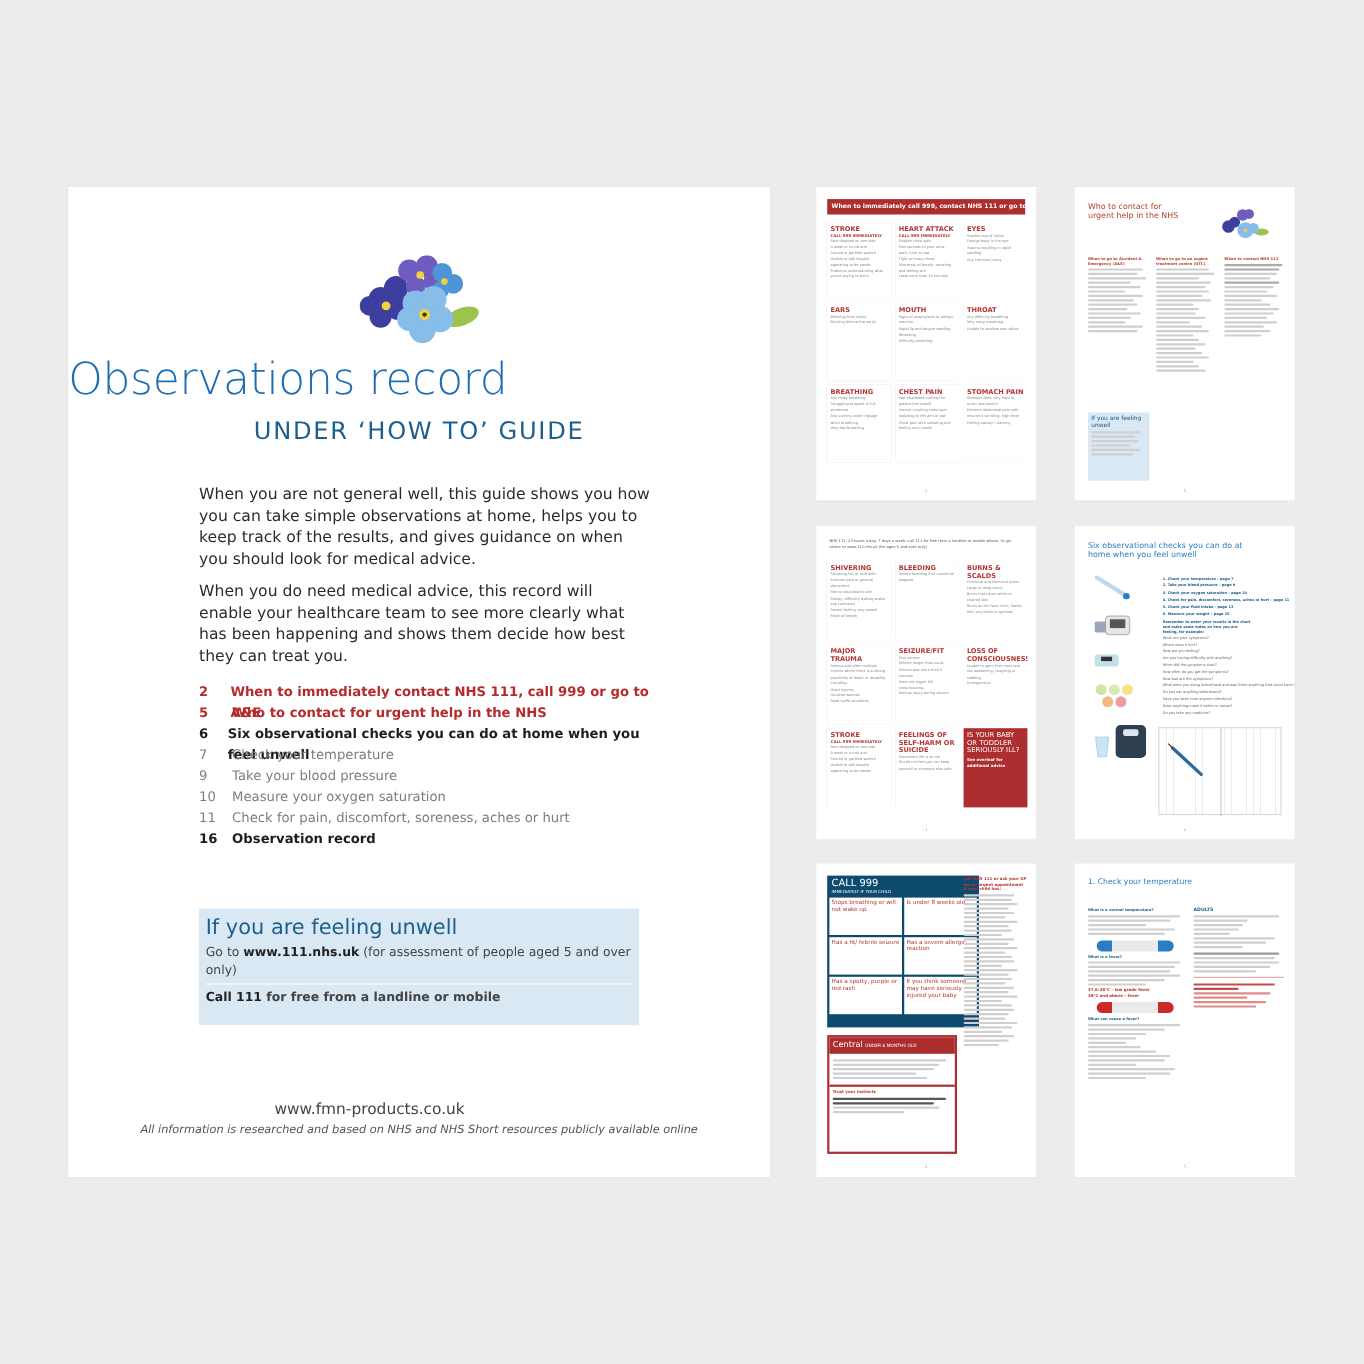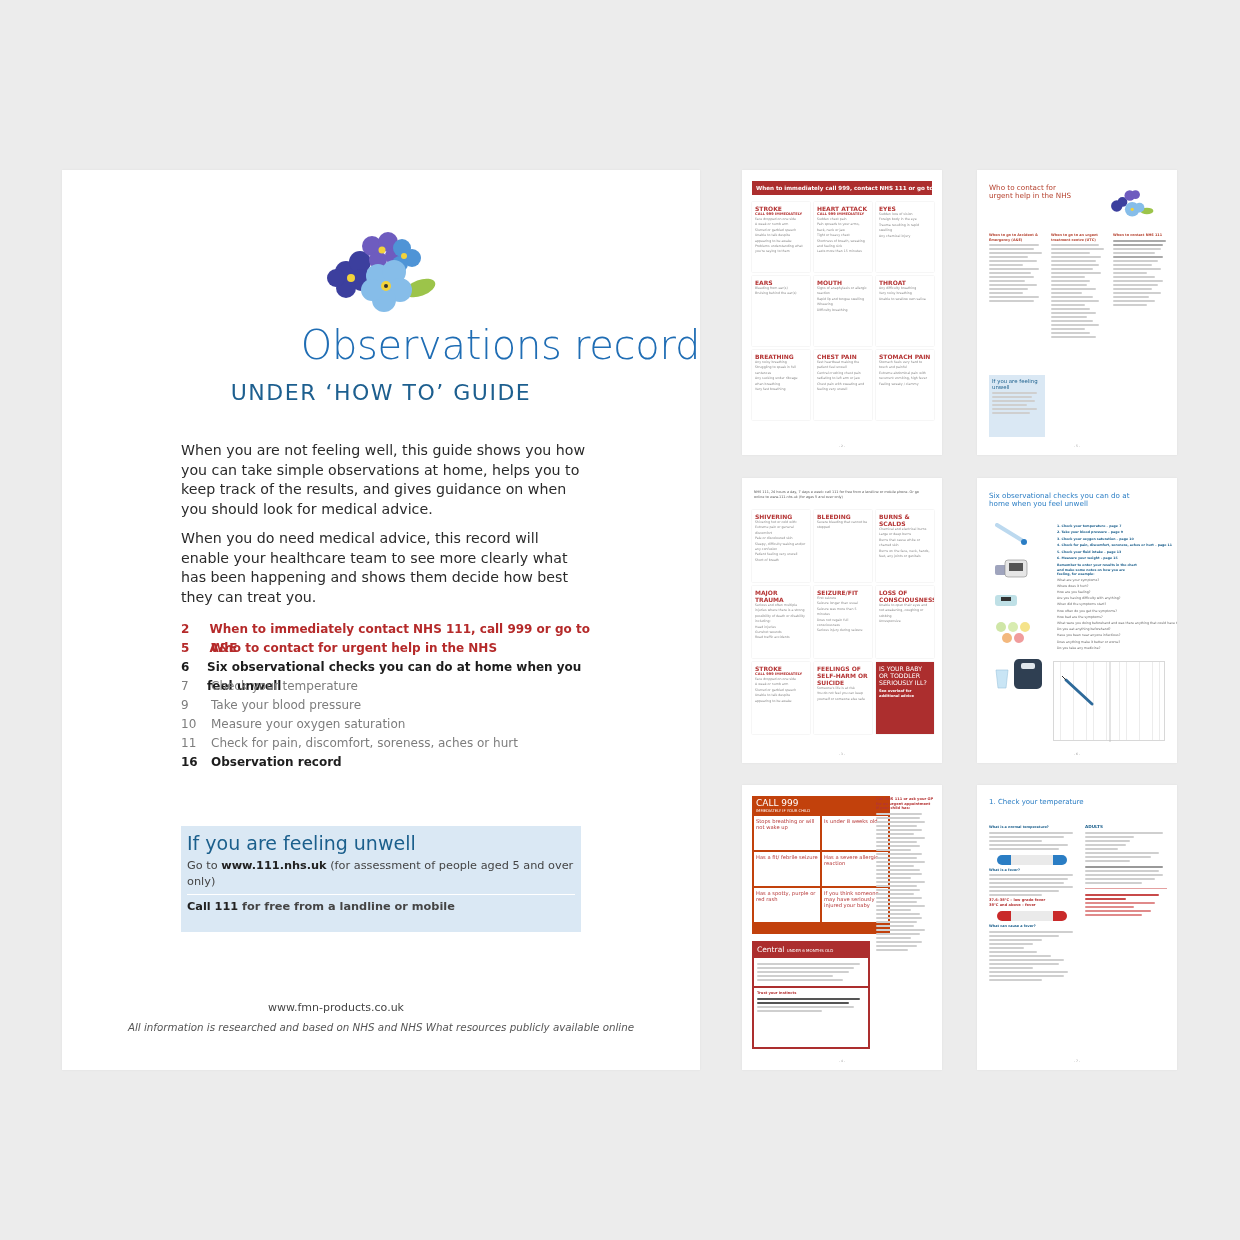--- a/index.html
+++ b/index.html
@@ -4,21 +4,21 @@
 <style>
   * { box-sizing: border-box; margin: 0; padding: 0; }
   html, body { width: 1240px; height: 1240px; background: #ececec; overflow: hidden; }
   body { position: relative; font-family: "DejaVu Sans", sans-serif; color: #333; }
 
   .page { position: absolute; background: #fff; box-shadow: 0 0 2px rgba(0,0,0,0.06); }
 
   
   #cover { left: 62px; top: 170px; width: 638px; height: 900px; }
   .flower { position: absolute; left: 322px; top: 232px; width: 118px; height: 88px; }
-  .cover-title { position: absolute; left: 62px; width: 638px; top: 322px; text-align: right;
+  .cover-title { position: absolute; left: 62px; width: 638px; top: 322px; text-align: left;
     font-family: "DejaVu Sans", sans-serif; font-weight: 300; font-size: 40px; color: #1f6db4; letter-spacing: -0.3px; }
   .cover-sub { position: absolute; left: 62px; width: 638px; top: 380px; text-align: center;
     font-size: 22px; letter-spacing: 1.5px; color: #1d5f8f; }
   .intro { position: absolute; left: 181px; width: 410px; font-size: 14.2px; line-height: 19.5px; color: #2a2a2a; }
   #intro1 { top: 441px; }
   #intro2 { top: 529px; }
 
   .toc { position: absolute; left: 181px; top: 620px; width: 420px; }
   .toc-row { display: flex; height: 19px; font-size: 12px; line-height: 19px; }
   .toc-num { width: 30px; }
@@ -27,21 +27,21 @@
   .toc-row.grey { color: #7d7d7d; }
   .toc-row.dark .toc-label { font-weight: 600; }
 
   .unwell-box { position: absolute; left: 181px; top: 826px; width: 400px; height: 106px; background: #dae8f4; padding: 6px 6px 0 6px; }
   .unwell-title { font-size: 19px; color: #1b5f8c; line-height: 22px; }
   .unwell-sub { font-size: 11.6px; color: #222; line-height: 16px; border-bottom: 1px solid #fff; padding-bottom: 3px; }
   .unwell-line { font-size: 11.3px; color: #444; line-height: 16px; padding: 4px 0; border-bottom: 1px solid #fff; }
   .unwell-line:last-child { border-bottom: none; font-weight: bold; }
   .unwell-line b { color: #222; }
 
-  .site-url { position: absolute; left: 62px; width: 548px; top: 1001px; text-align: center; font-size: 11px; color: #444; }
+  .site-url { position: absolute; left: 62px; width: 548px; top: 1001px; text-align: center; font-size: 14px; color: #444; }
   .disclaimer { position: absolute; left: 62px; width: 638px; top: 1021px; text-align: center; font-size: 10.3px; color: #555; font-style: italic; }
 
   
   .thumb { width: 200px; height: 285px; padding: 0; overflow: hidden; }
   #t1 { left: 742px; top: 170px; }
   #t2 { left: 977px; top: 170px; }
   #t3 { left: 742px; top: 478px; }
   #t4 { left: 977px; top: 478px; }
   #t5 { left: 742px; top: 785px; }
   #t6 { left: 977px; top: 785px; }
@@ -69,21 +69,21 @@
   .t-unwell-title { font-size: 5.4px; color: #1b5f8c; line-height: 6px; }
 
   .checks { position: absolute; left: 80px; top: 45px; width: 110px; }
   .check-line { font-size: 3.2px; color: #1b5f8c; font-weight: bold; line-height: 6.4px; white-space: nowrap; }
   .q-line { font-size: 3.2px; color: #666; line-height: 6.2px; white-space: nowrap; }
   .icons-col { position: absolute; left: 18px; top: 45px; width: 48px; }
   .ico { margin: 0 auto 10px; }
 
   .chart-mini { position: absolute; left: 76px; top: 183px; width: 112px; height: 80px; border: 0.6px solid #d8d8d8; background: repeating-linear-gradient(90deg, #fff 0 6px, #ececec 6px 6.6px); }
 
-  .call999 { position: absolute; left: 10px; top: 11px; width: 138px; height: 138px; background: #c2410c; padding: 2px; }
+  .call999 { position: absolute; left: 10px; top: 11px; width: 138px; height: 138px; background: #0c4a6e; padding: 2px; }
   .call999-h { color: #fff; font-size: 9px; line-height: 10px; padding-left: 2px; }
   .call999-s { color: #fff; font-size: 3.8px; padding-left: 2px; line-height: 6px; }
   .c-grid { display: grid; grid-template-columns: 1fr 1fr; gap: 2px; margin-top: 2px; }
   .c-cell { background: #fff; height: 34px; padding: 2px; overflow: hidden; }
   .c-cell-t { font-size: 5.2px; color: #b53535; line-height: 6px; }
   .babies { position: absolute; left: 10px; top: 156px; width: 118px; height: 108px; border: 2px solid #ac2e2e; }
   .babies-h { background: #ac2e2e; color: #fff; font-size: 7.5px; padding: 2px 3px; line-height: 10px; }
   .babies-h small { font-size: 4px; }
   .right-list { position: absolute; left: 134px; top: 12px; width: 58px; }
 
@@ -125,21 +125,21 @@
       <circle cx="62" cy="68" r="12"></circle>
       <circle cx="50" cy="58" r="11"></circle>
     </g>
   <circle cx="64" cy="54" r="5" fill="#f2d23b"></circle>
     <circle cx="64" cy="54" r="2" fill="#333"></circle>
 </svg>
 
 <div class="cover-title">Observations record</div>
 <div class="cover-sub">UNDER ‘HOW TO’ GUIDE</div>
 
-<p class="intro" id="intro1">When you are not feeling well, this guide shows you how you can take simple observations at home, helps you to keep track of the results, and gives guidance on when you should look for medical advice.</p>
+<p class="intro" id="intro1">When you are not general well, this guide shows you how you can take simple observations at home, helps you to keep track of the results, and gives guidance on when you should look for medical advice.</p>
 <p class="intro" id="intro2">When you do need medical advice, this record will enable your healthcare team to see more clearly what has been happening and shows them decide how best they can treat you.</p>
 
 <div class="toc">
   <div class="toc-row red">
       <span class="toc-num">2</span>
       <span class="toc-label">When to immediately contact NHS 111, call 999 or go to A&amp;E</span>
     </div>
   <div class="toc-row red">
       <span class="toc-num">5</span>
       <span class="toc-label">Who to contact for urgent help in the NHS</span>
@@ -170,21 +170,21 @@
     </div>
 </div>
 
 <div class="unwell-box">
   <div class="unwell-title">If you are feeling unwell</div>
   <div class="unwell-line"><span>Go to </span><b>www.111.nhs.uk</b><span> (for assessment of people aged 5 and over only)</span></div>
   <div class="unwell-line"><b>Call 111</b><span> for free from a landline or mobile</span></div>
 </div>
 
 <div class="site-url">www.fmn-products.co.uk</div>
-<div class="disclaimer">All information is researched and based on NHS and NHS What resources publicly available online</div>
+<div class="disclaimer">All information is researched and based on NHS and NHS Short resources publicly available online</div>
 
 <div class="page thumb" id="t1">
   <div class="red-banner">When to immediately call 999, contact NHS 111 or go to A&amp;E</div>
   <div class="grid3" style="top:32px;">
     <div class="cell">
         <div class="cell-title">STROKE</div>
         <div class="cell-sub">CALL 999 IMMEDIATELY</div>
         <div class="cell-line">Face dropped on one side</div>
         <div class="cell-line">A weak or numb arm</div>
         <div class="cell-line">Slurred or garbled speech</div>

